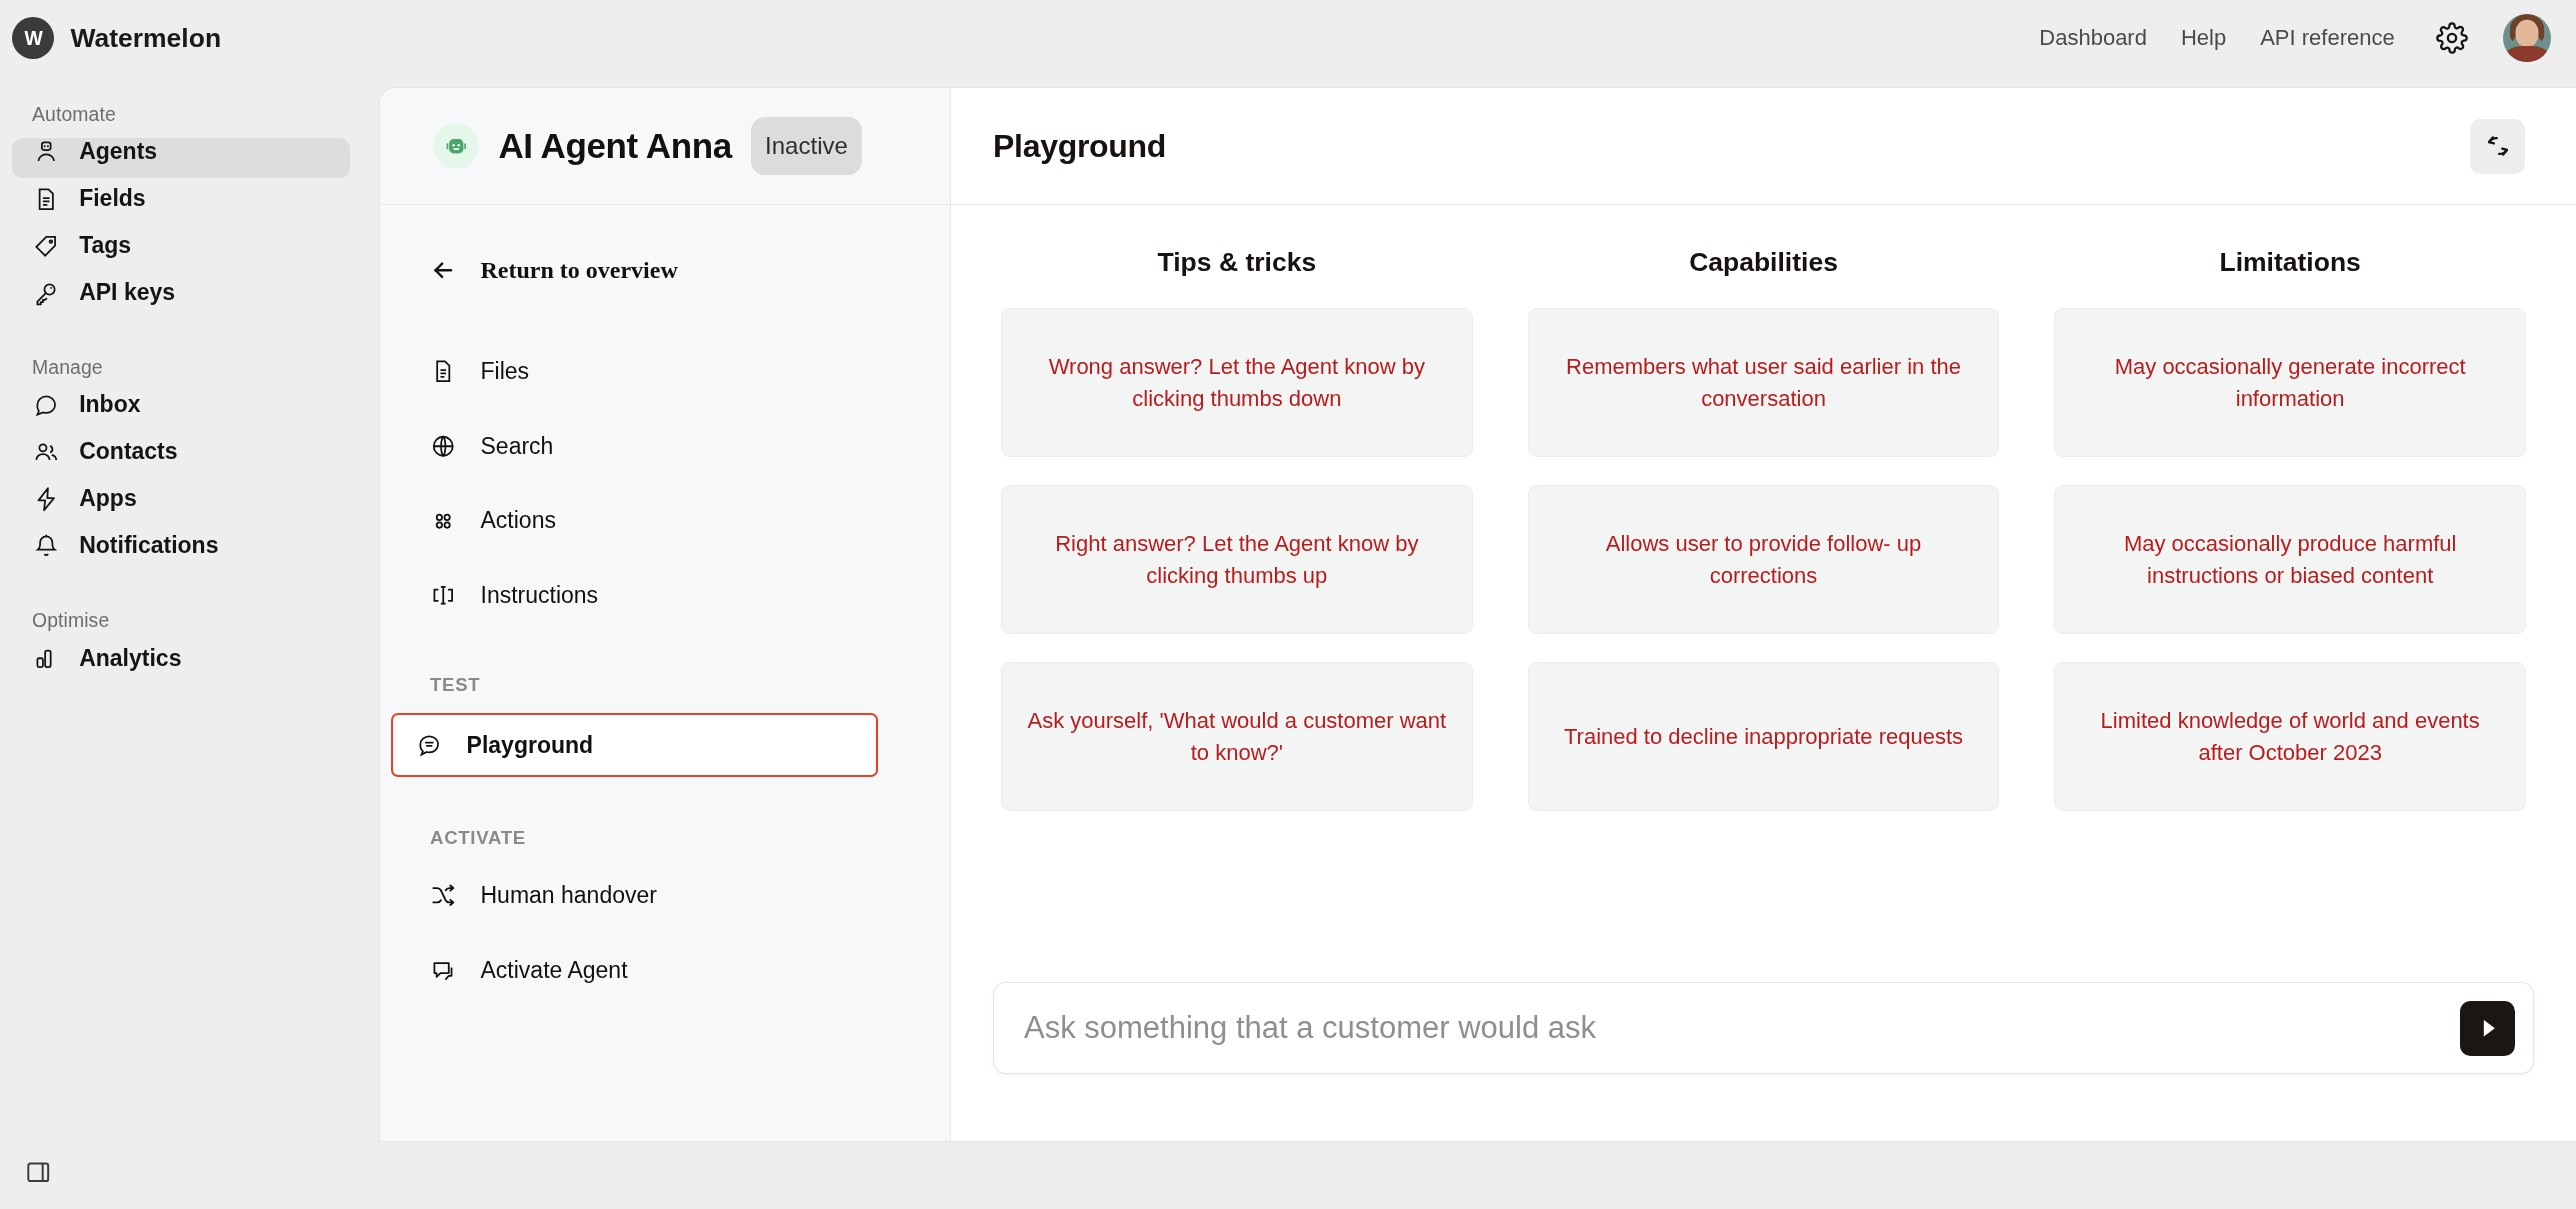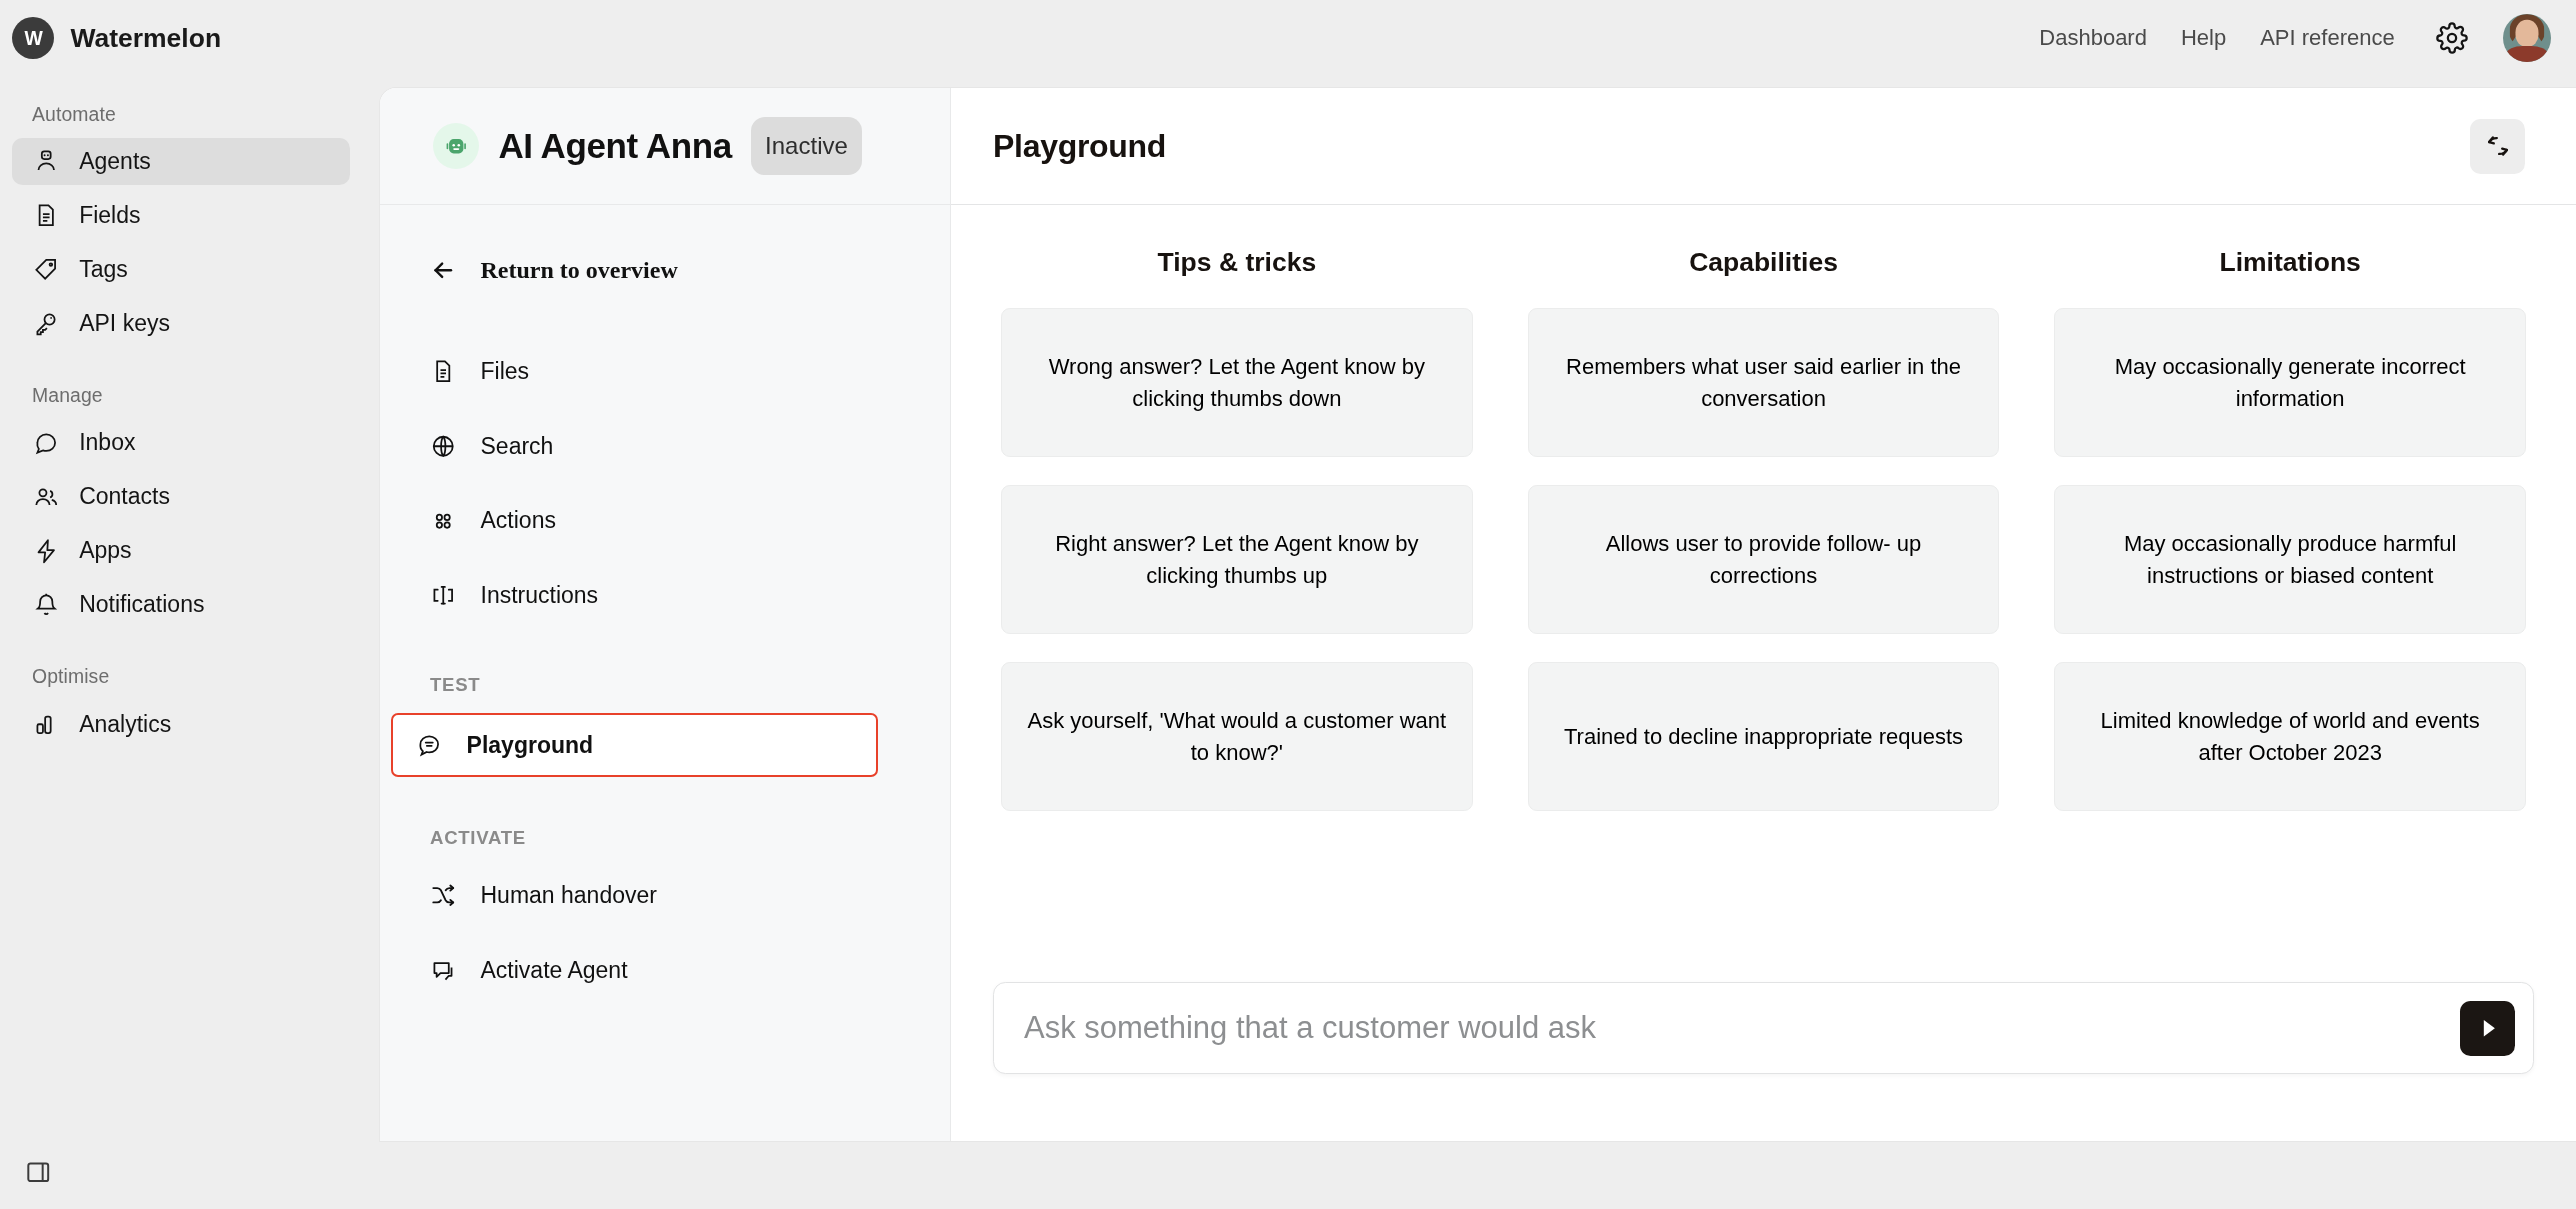--- a/index.html
+++ b/index.html
@@ -49,23 +49,23 @@
   
   .sidebar {
     position: absolute; left: 0; top: 76px; width: 380px; height: 1133px;
     background: #eeeeee; padding-top: 26.5px;
   }
   .side-group-label {
     font-size: 19.4px; color: #6d6d6d; padding: 0 0 12.4px 32px; letter-spacing: 0.1px;
   }
   .side-group-label.spaced { padding-top: 30px; }
   .side-item {
-    display: flex; align-items: center; gap: 19.4px;
-    height: 47px; margin: 0 30px 7px 12.4px; padding-left: 19.4px;
-    border-radius: 10.6px; cursor: pointer;
+    display: flex; align-items: flex-start; gap: 19.4px;
+    height: 40px; margin: 0 30px 7px 12.4px; padding-left: 19.4px;
+    border-radius: 10.6px; cursor: pointer; font-weight: bold;
   }
   .side-item.active { background: #dddddd; }
   .side-item-label { font-size: 23px; color: #141414; }
   .side-icon { width: 28px; height: 28px; display: flex; align-items: center; justify-content: center; flex: 0 0 28px; }
   .collapse-btn {
     position: absolute; left: 21px; bottom: 19.4px;
     width: 35px; height: 35px; display: flex; align-items: center; justify-content: center; cursor: pointer;
   }
 
   
@@ -130,21 +130,21 @@
   .col { flex: 1; display: flex; flex-direction: column; min-width: 0; }
   .col-title {
     font-size: 26.5px; font-weight: bold; color: #17120f; text-align: center; margin-bottom: 30px;
   }
   .tip-card {
     background: #f3f4f4; border: 0.9px solid #ebecec; border-radius: 8.8px;
     height: 149px; margin-bottom: 28px;
     display: flex; align-items: center; justify-content: center;
     padding: 0 23px; text-align: center;
   }
-  .tip-card-text { font-size: 22px; line-height: 1.42; color: #000000; }
+  .tip-card-text { font-size: 22px; line-height: 1.42; color: #b91c1c; }
 
   .composer-wrap { position: absolute; left: 0; right: 0; bottom: 67px; padding: 0 42px; }
   .composer {
     height: 92px; background: #ffffff; border: 0.9px solid #e2e3e4; border-radius: 12.4px;
     display: flex; align-items: center; padding: 0 17.7px 0 30px;
     box-shadow: 0 1.8px 4.4px rgba(0,0,0,0.04);
   }
   .composer-input {
     flex: 1; border: none; outline: none; background: transparent;
     font-family: "Liberation Sans", sans-serif; font-size: 31px; color: #1a1a1a;

